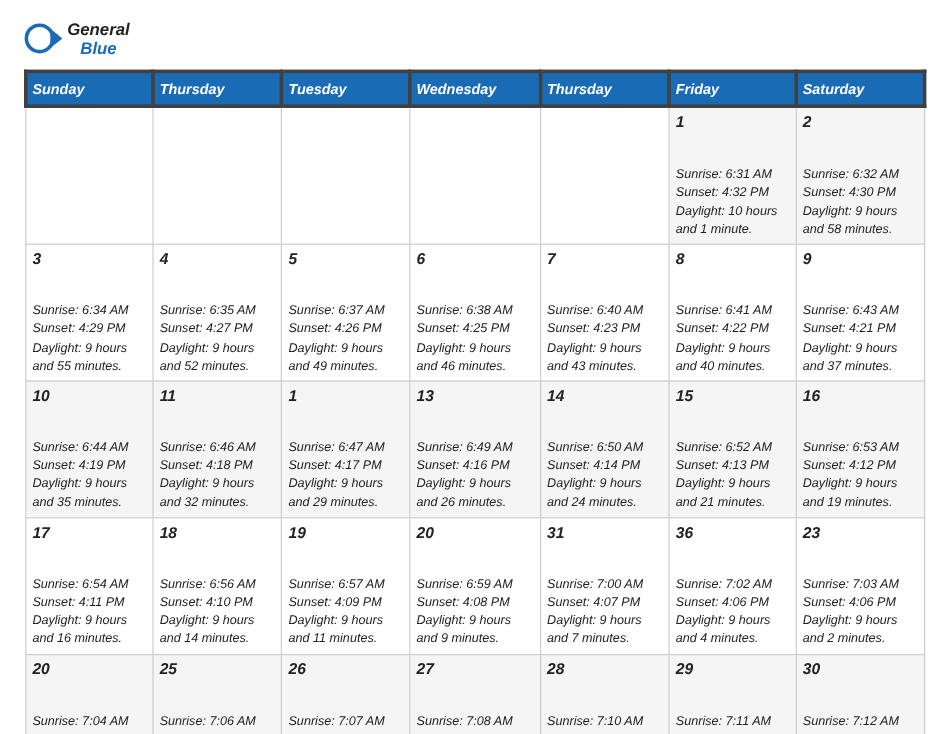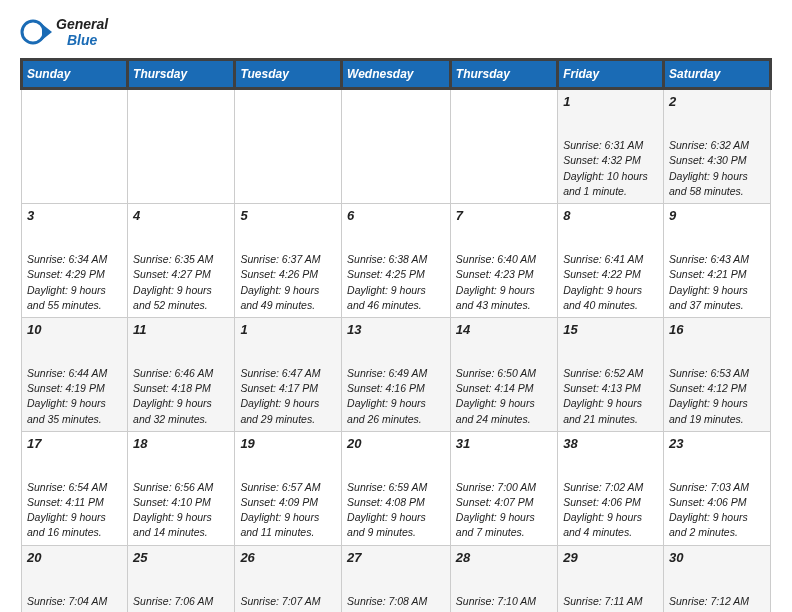--- a/index.html
+++ b/index.html
@@ -211,21 +211,21 @@
           </td>
           <td>
             <span class="day-num">20</span>
             <div class="day-info">Sunrise: 6:59 AM<br>Sunset: 4:08 PM<br>Daylight: 9 hours<br>and 9 minutes.</div>
           </td>
           <td>
             <span class="day-num">31</span>
             <div class="day-info">Sunrise: 7:00 AM<br>Sunset: 4:07 PM<br>Daylight: 9 hours<br>and 7 minutes.</div>
           </td>
           <td>
-            <span class="day-num">38</span>
+            <span class="day-num">36</span>
             <div class="day-info">Sunrise: 7:02 AM<br>Sunset: 4:06 PM<br>Daylight: 9 hours<br>and 4 minutes.</div>
           </td>
           <td>
             <span class="day-num">23</span>
             <div class="day-info">Sunrise: 7:03 AM<br>Sunset: 4:06 PM<br>Daylight: 9 hours<br>and 2 minutes.</div>
           </td>
         </tr>
         <tr>
           <td>
             <span class="day-num">20</span>

